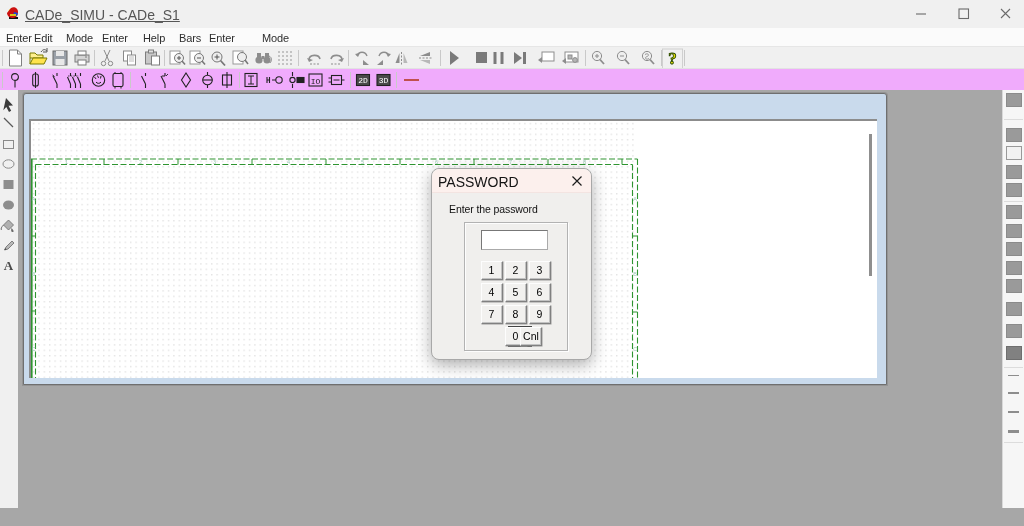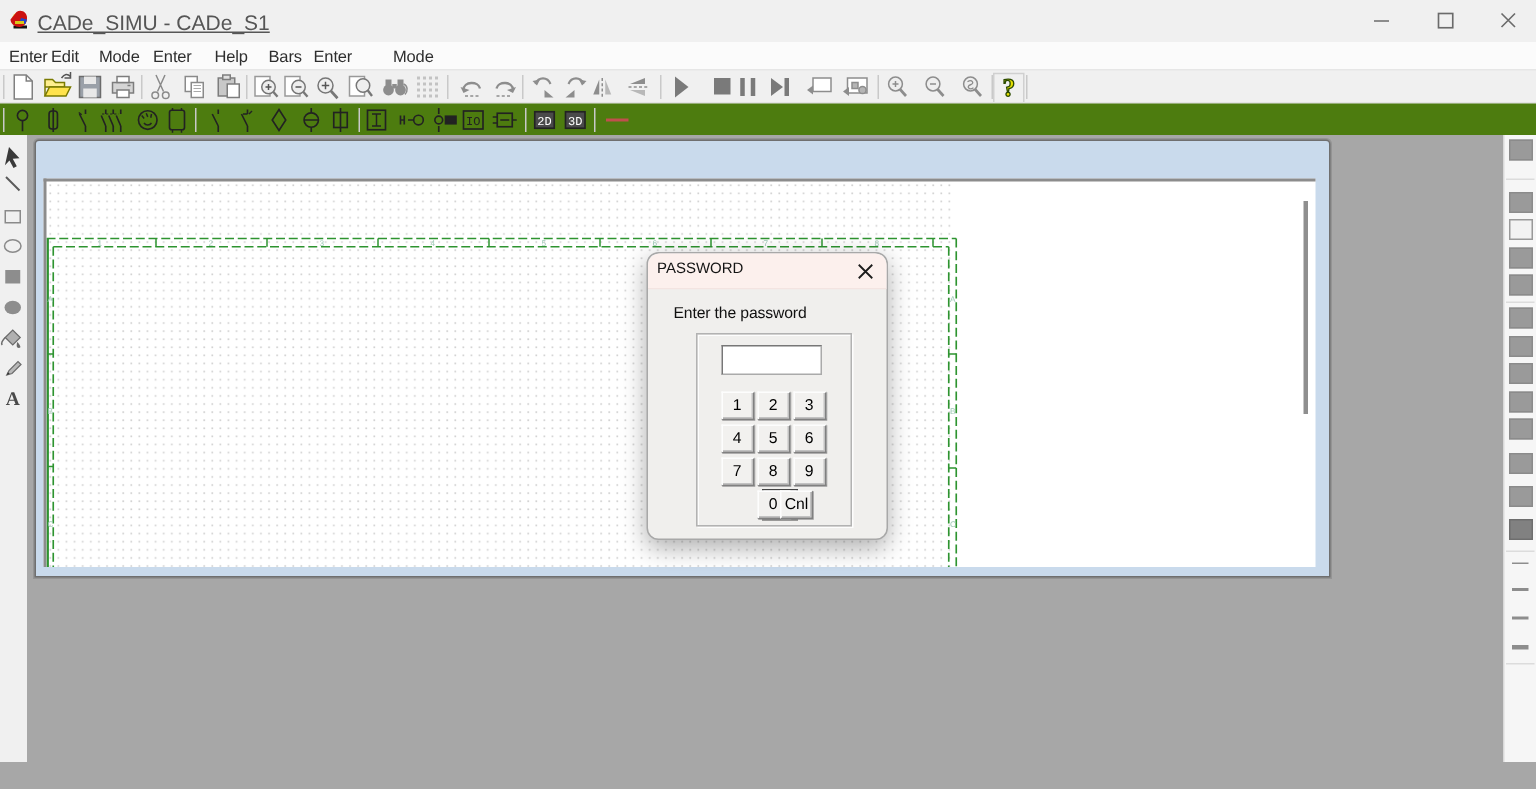--- a/index.html
+++ b/index.html
@@ -11,21 +11,21 @@
 #titlebar { left:0; top:0; width:1024px; height:28px; background:#f0f0f0; }
 #title-text { left:25px; top:7px; font-size:14px; color:#565656;text-decoration:underline; }
 .winctl { stroke:#6b6b6b; stroke-width:1.1; fill:none; }
 
 
 #menubar { left:0; top:28px; width:1024px; height:18px; background:#fbfbfb; font-size:11px; color:#2e2e2e; letter-spacing:-0.1px; }
 #menubar span { position:absolute; top:3.5px; }
 
 
 #tb1 { left:0; top:46px; width:1024px; height:22px; background:#f0f0f0; border-top:1px solid #e6e6e6; }
-#tb2 { left:0; top:68px; width:1024px; height:22px; background:#4d7c0f; border-top:1px solid #e2e2e2; }
+#tb2 { left:0; top:68px; width:1024px; height:22px; background:#f0abfc; border-top:1px solid #e2e2e2; }
 
 
 #leftbar { left:0; top:90px; width:18px; height:418px; background:#f0f0f0; }
 
 
 #rightpanel { left:1002px; top:90px; width:22px; height:418px; background:#f6f6f6; border-left:1px solid #d9d9d9; }
 .rsq { position:absolute; left:3px; width:16px; height:14px; background:#9a9a9a; border:1px solid #8b8b8b; }
 .rsep { position:absolute; left:1px; width:19px; height:1px; background:#dcdcdc; }
 .rdash { position:absolute; left:5px; width:11px; background:#8d8d8d; }
 
@@ -33,21 +33,21 @@
 #child { left:23px; top:93px; width:864px; height:292px; background:#c9daec; border:1px solid #6f6f6f; border-radius:3px 3px 0 0; box-shadow:0 0 0 1px rgba(90,90,90,0.25); }
 #child-title { position:absolute; left:2px; top:1px; right:2px; height:21px; background:linear-gradient(#dfe9f5,#c7d7ea); }
 #child-title .txt { position:absolute; left:20px; top:5px; font-size:10.5px; color:#3a3a3a; }
 .cbtn { position:absolute; top:6px; width:26px; height:15px; background:linear-gradient(#eef4fb,#cfdeee); border:1px solid #8fa9c4; border-radius:3px; }
 #canvas { position:absolute; left:5px; top:25px; width:848px; height:259px; background:#ffffff; border:2px solid #8c8c8c; border-right:none; border-bottom:none; }
 #scrollthumb { position:absolute; left:838px; top:13px; width:3px; height:142px; background:#8f8f8f; }
 
 
 #dlg { left:431px; top:168px; width:161px; height:192px; background:#f0efed; border:1px solid #a8a8a8; border-radius:8px; box-shadow:0 5px 16px rgba(0,0,0,0.32); }
 #dlg-title { position:absolute; left:0; top:0; width:100%; height:24px; background:#fcf0ed; border-radius:8px 8px 0 0; border-bottom:1px solid #f3e4e1; }
-#dlg-title .t { position:absolute; left:6px; top:5px; font-size:10px; color:#141414; }
+#dlg-title .t { position:absolute; left:6px; top:5px; font-size:14px; color:#141414; }
 #dlg-label { position:absolute; left:17px; top:34px; font-size:10.5px; letter-spacing:-0.1px; color:#101010; }
 #groupbox { position:absolute; left:32px; top:53px; width:104px; height:129px; border:1px solid #b2b2b2; box-shadow:inset 1px 1px 0 #fdfdfd, 1px 1px 0 #fdfdfd; }
 #pwinput { position:absolute; left:49px; top:61px; width:67px; height:20px; background:#fff;
   border-top:1.5px solid #777; border-left:1.5px solid #777; border-bottom:1px solid #aaa; border-right:1px solid #aaa; }
 .kbtn { position:absolute; width:22px; height:19px; background:#f2f1ef; font-size:10.5px; color:#000; text-align:center; line-height:17px;
   border-top:1px solid #fdfdfd; border-left:1px solid #fdfdfd; border-bottom:1px solid #808080; border-right:1px solid #808080;
   box-shadow:inset -1px -1px 0 #c2c2c2, 0.5px 0.5px 0 #999; }
 #okbtn { outline:1.5px solid #444;margin-left:28px; }
 
 

